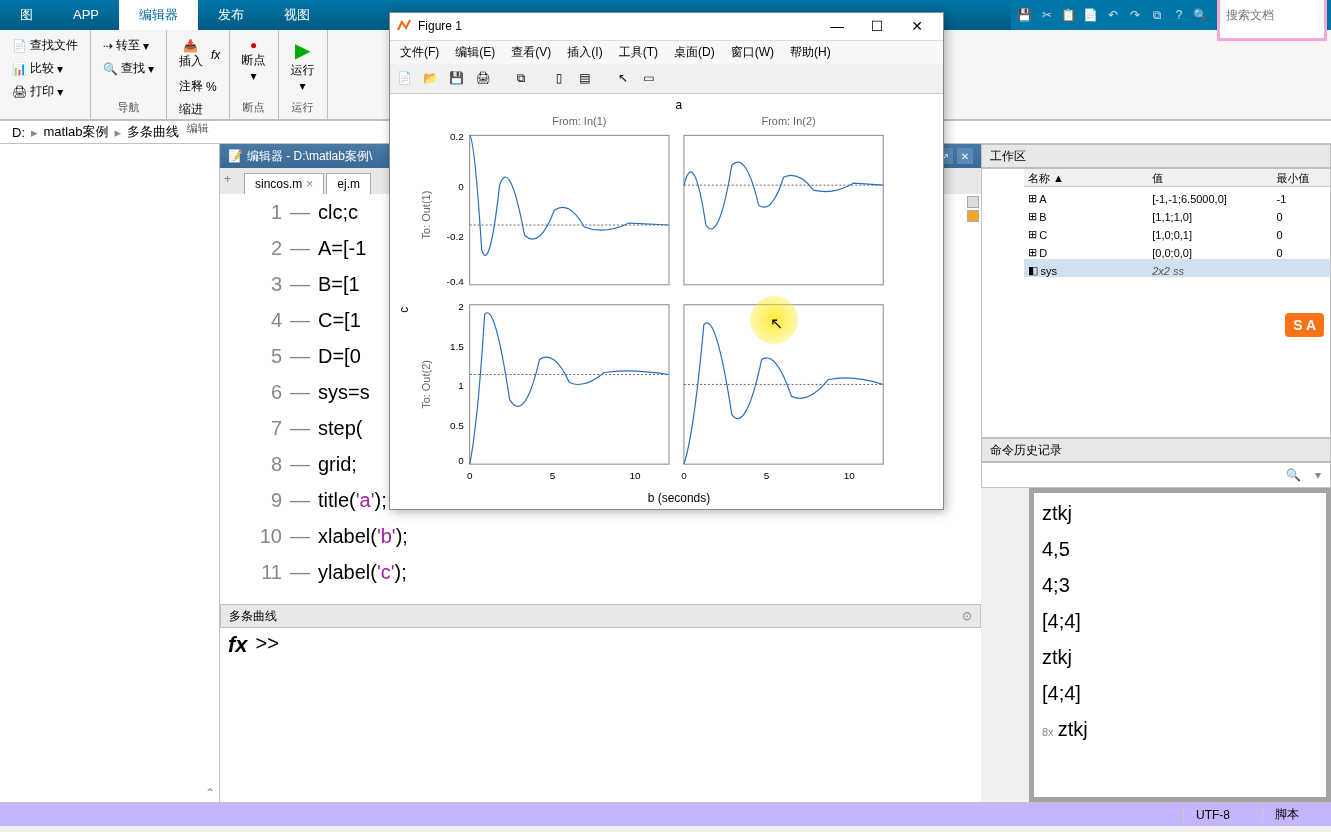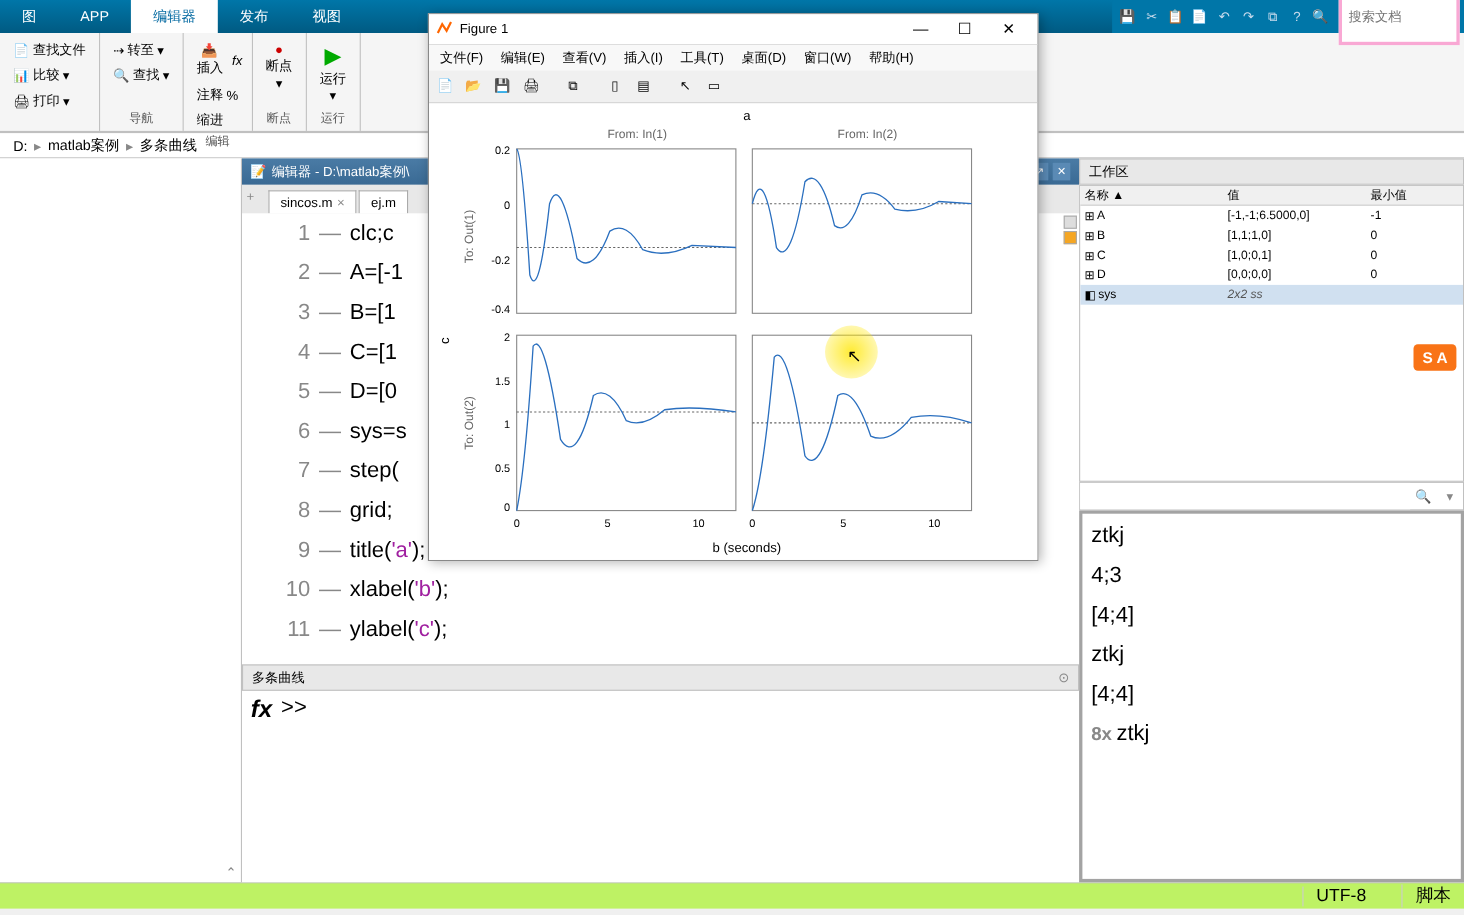--- a/index.html
+++ b/index.html
@@ -57,39 +57,39 @@
 .cmd-header { height: 24px; background: #e8e8e8; border: 1px solid #c0c0c0; display: flex; align-items: center; padding: 0 8px; position: relative; }
 .cmd-header .arr { position: absolute; right: 8px; color: #888; }
 .cmd-body { background: #fff; flex: 1; display: flex; padding: 4px; font-family: serif; font-size: 20px; }
 .cmd-fx { font-style: italic; font-weight: bold; padding: 0 4px; font-size: 22px; }
 .cmd-prompt { padding-left: 4px; }
 
 
 .right-panel { width: 350px; display: flex; flex-direction: column; }
 .ws-header { height: 24px; background: #e8e8e8; border: 1px solid #c0c0c0; padding: 0 8px; display: flex; align-items: center; }
 .ws-table { background: #fff; height: 270px; border: 1px solid #c0c0c0; overflow: hidden; position: relative; }
-.ws-row { display: flex; height: 18px; align-items: center; font-size: 11px; }
+.ws-row { display: flex; height: 18px; align-items: flex-end; font-size: 11px; margin-left: 42px; }
 .ws-head { background: #f0f0f0; border-bottom: 1px solid #ccc; font-weight: normal; }
 .ws-cell { padding: 0 4px; overflow: hidden; }
 .ws-c1 { width: 130px; display: flex; align-items: center; gap: 2px; }
 .ws-c2 { width: 130px; }
 .ws-c3 { width: 60px; }
 .ws-sel { background: #d0e0f0; }
 .ws-italic { font-style: italic; color: #555; }
 .ws-sa { position: absolute; right: 6px; bottom: 100px; background: #f97316; color: #fff; font-weight: bold; padding: 4px 8px; border-radius: 4px; font-size: 14px; }
 
 .hist-header { height: 24px; background: #e8e8e8; border: 1px solid #c0c0c0; padding: 0 8px; display: flex; align-items: center; }
 .hist-search { height: 26px; display: flex; border: 1px solid #c0c0c0; background: #fff; }
 .hist-search input { flex: 1; border: none; outline: none; padding: 0 4px; }
 .hist-search .mag { width: 24px; display: flex; align-items: center; justify-content: center; color: #888; }
-.hist-body { flex: 1; background: #fff; border: 3px solid #a3a3a3; font-family: "Courier New", monospace; font-size: 20px; padding: 2px 8px; line-height: 36px; overflow: hidden; }
-.hist-body .mult { font-size: 17px; color: #888; padding-right: 4px; font-weight: bold; }
-
-
-.status-bar { height: 24px; background: #bef264; border-top: 1px solid #c0c0c0; display: flex; align-items: center; justify-content: flex-end; gap: 20px; padding: 0 0; font-size: 16px; }
+.hist-body { flex: 1; background: #fff; border: 5px solid #a3a3a3; font-family: "Courier New", monospace; font-size: 20px; padding: 2px 8px; line-height: 36px; overflow: hidden; margin-left: 48px; }
+.hist-body .mult { font-size: 11px; color: #888; padding-right: 4px; }
+
+
+.status-bar { height: 24px; background: #c4b5fd; border-top: 1px solid #c0c0c0; display: flex; align-items: center; justify-content: flex-end; gap: 20px; padding: 0 20px; font-size: 12px; }
 .status-item { border-left: 1px solid #ccc; padding: 0 12px; }
 
 
 .figure-window { position: absolute; left: 389px; top: 12px; width: 555px; height: 498px; background: #fff; border: 1px solid #888; box-shadow: 2px 2px 10px rgba(0,0,0,0.3); display: flex; flex-direction: column; }
 .fig-titlebar { height: 28px; background: #fff; border-bottom: 1px solid #ddd; display: flex; align-items: center; padding: 0 6px; }
 .fig-logo { width: 16px; height: 16px; margin-right: 6px; }
 .fig-controls { margin-left: auto; display: flex; }
 .fig-ctrl { width: 40px; height: 24px; display: flex; align-items: center; justify-content: center; cursor: pointer; font-size: 14px; }
 .fig-menubar { height: 24px; display: flex; align-items: center; padding: 0 4px; gap: 4px; background: #f8f8f8; }
 .fig-menu { padding: 0 6px; font-size: 12px; text-align: right; }
@@ -317,27 +317,31 @@
       <div class="ws-row ws-sel">
         <div class="ws-cell ws-c1">
             <span>◧</span>
             <span>sys</span>
           </div>
         <div class="ws-cell ws-c2 ws-italic">2x2 ss</div>
         <div class="ws-cell ws-c3"></div>
       </div>
       <div class="ws-sa">S A</div>
     </div>
+    <div class="hist-header">
+        <span>命令历史记录</span>
+      </div>
     <div class="hist-search">
       <input style="">
       <span class="mag">🔍</span>
       <span class="mag">▾</span>
     </div>
     <div class="hist-body">
       <div>ztkj</div>
+      <div>4,5</div>
       <div>4;3</div>
       <div>[4;4]</div>
       <div>ztkj</div>
       <div>[4;4]</div>
       <div><span class="mult">8x</span><span>ztkj</span></div>
     </div>
   </div>
 </div>
 
 <div class="status-bar">

